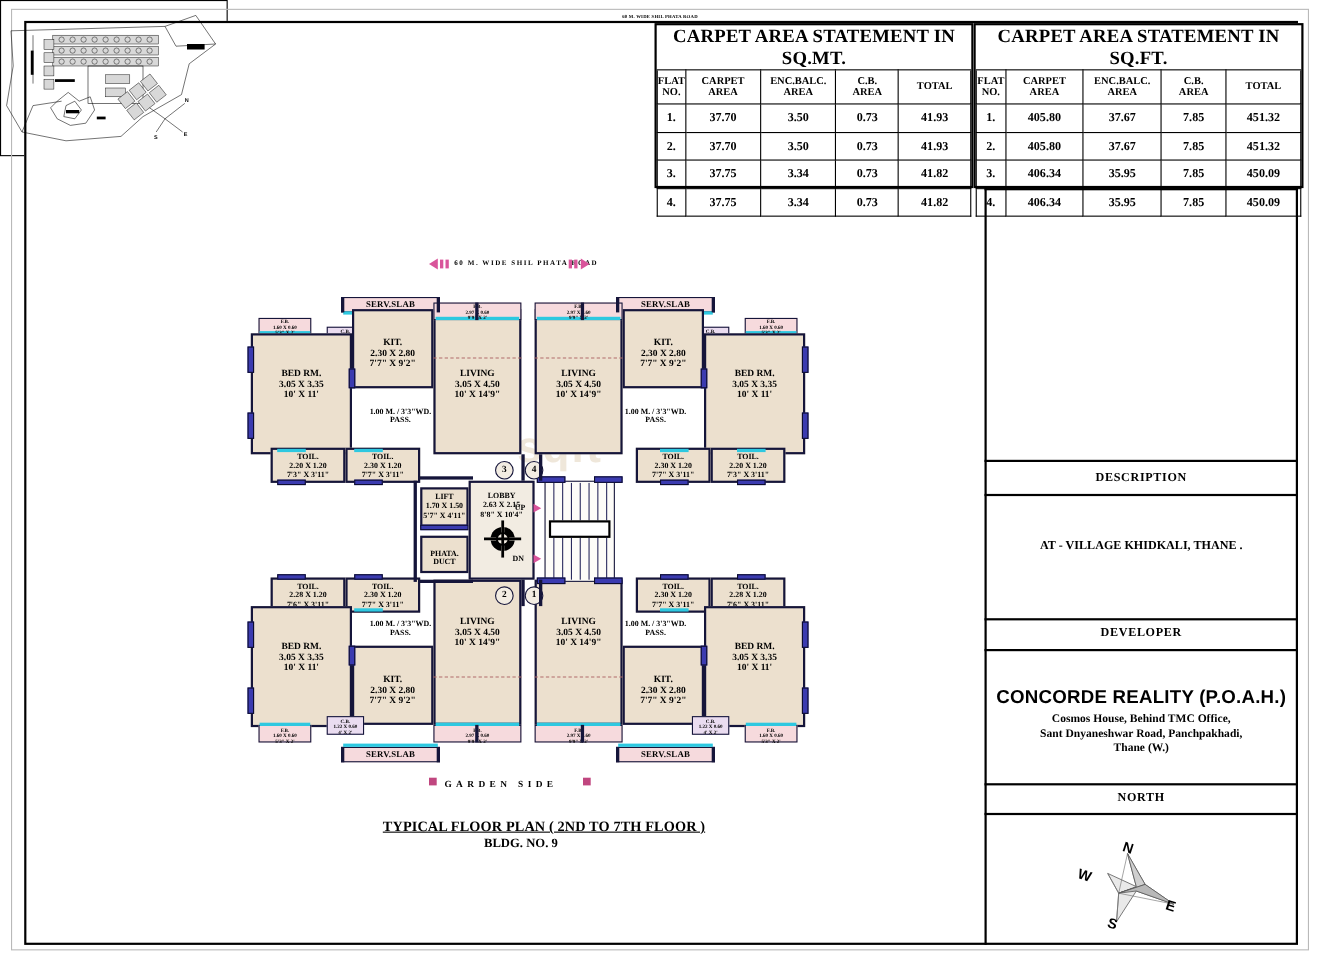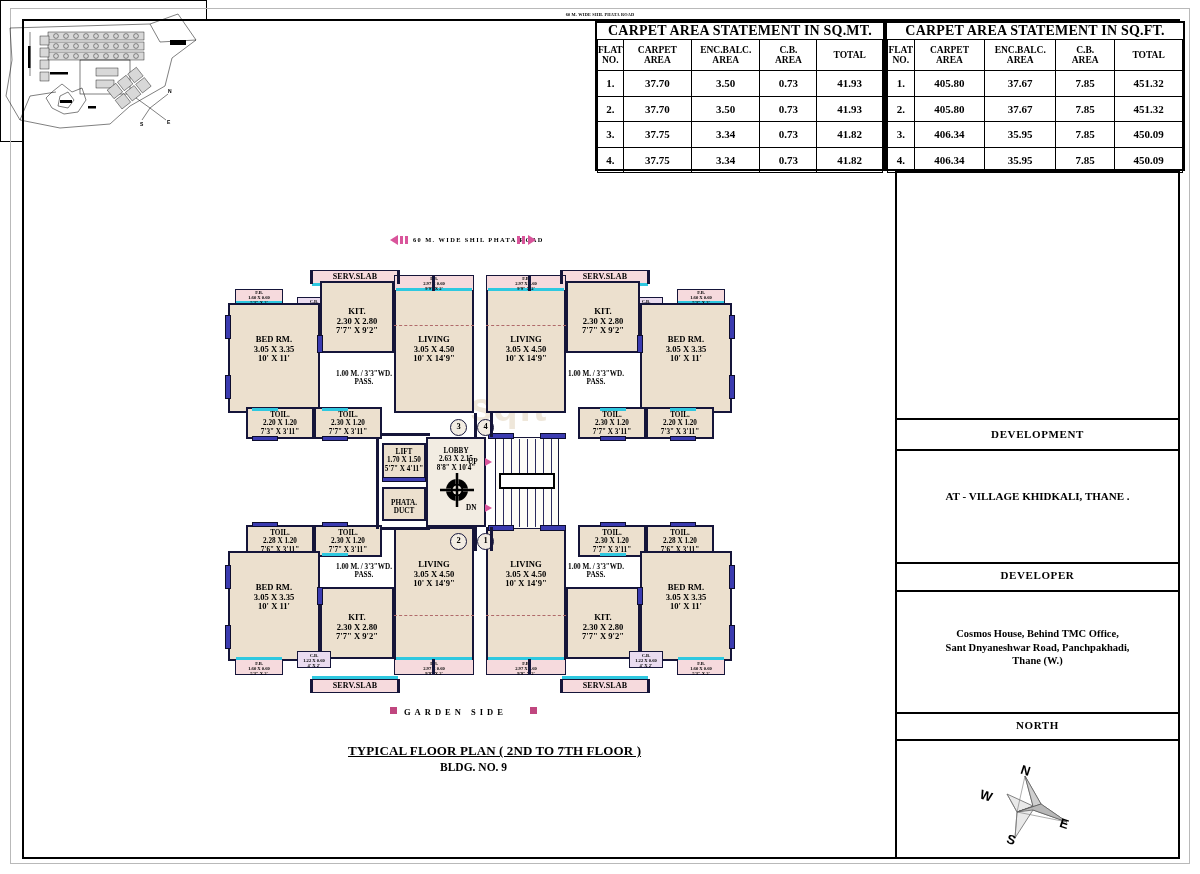--- a/index.html
+++ b/index.html
@@ -5,21 +5,21 @@
   html,body{margin:0;padding:0;background:#fff;}
   body{width:1200px;height:874px;font-family:"Liberation Serif",serif;color:#000;overflow:hidden;}
   #sheet{position:absolute;left:0;top:0;width:1200px;height:874px;background:#fff;}
   .frame-outer{position:absolute;left:10px;top:8px;width:1180px;height:856px;border:1px solid #b9b9b9;box-sizing:border-box;}
   .frame-inner{position:absolute;left:22px;top:19px;width:1158px;height:840px;border:2.5px solid #000;box-sizing:border-box;background:#fff;}
 
   
   .tbl{position:absolute;top:21px;border:2px solid #000;box-sizing:border-box;background:#fff;}
   .tbl table{border-collapse:collapse;width:100%;height:100%;}
   .tbl td,.tbl th{border:1px solid #000;text-align:center;font-weight:bold;padding:0;}
-  .tbl .ttl{font-size:14px;letter-spacing:.2px;height:14px;border-left:none;border-right:none;border-top:none;}
+  .tbl .ttl{font-size:17px;letter-spacing:.2px;height:14px;border-left:none;border-right:none;border-top:none;}
   .tbl .hd{font-size:9.5px;line-height:10.5px;height:30px;}
   .tbl .cell{font-size:11px;height:24.5px;}
   #tblA{left:595px;width:290px;height:150px;}
   #tblB{left:885px;width:300px;height:150px;}
   #tblA .c0,#tblB .c0{width:9%;}
   #tblA .c1,#tblB .c1{width:24%;text-align:center;}
   #tblA .c2,#tblB .c2{width:24%;}
   #tblA .c3,#tblB .c3{width:20%;}
   #tblA .c4,#tblB .c4{width:23%;}
 
@@ -247,29 +247,30 @@
       </g>
       <g stroke="#000" stroke-width="0.5" fill="none">
         <path d="M150 108 L168 94 M150 108 L142 120 M150 108 L166 120 M150 108 L136 98"></path>
       </g>
       <text x="168" y="93" font-size="5" font-family="Liberation Sans" font-weight="bold">N</text>
       <text x="167" y="124" font-size="5" font-family="Liberation Sans" font-weight="bold">E</text>
       <text x="140" y="126" font-size="5" font-family="Liberation Sans" font-weight="bold">S</text>
     </svg>
   </div>
 
-  <div class="panelbox lbl-desc" style="top:428px;width:281px;">DEVELOPMENT</div>
+  <div class="panelbox lbl-desc" style="top:428px;width:281px;">DESCRIPTION</div>
 
   <div class="panelbox desc-body" style="top:489px;width:281px;">
     <div>AT - VILLAGE KHIDKALI, THANE .</div>
   </div>
 
   <div class="panelbox lbl-desc" style="top:569px;width:281px;">DEVELOPER</div>
 
   <div class="panelbox" style="top:624px;width:281px;">
+    <div class="dev-name">CONCORDE REALITY (P.O.A.H.)</div>
     <div class="dev-addr" style="margin-top:3px;">Cosmos House, Behind TMC Office,</div>
     <div class="dev-addr">Sant Dnyaneshwar Road, Panchpakhadi,</div>
     <div class="dev-addr">Thane (W.)</div>
   </div>
 
   <div class="panelbox lbl-desc" style="top:719px;width:281px;">NORTH</div>
 
   <div class="compass" style="left:955px;top:760px;width:170px;height:95px;">
     <svg width="170" height="95" viewBox="0 0 170 95">
       <g stroke="#555" stroke-width="0.7" fill="#e9e9e9">

